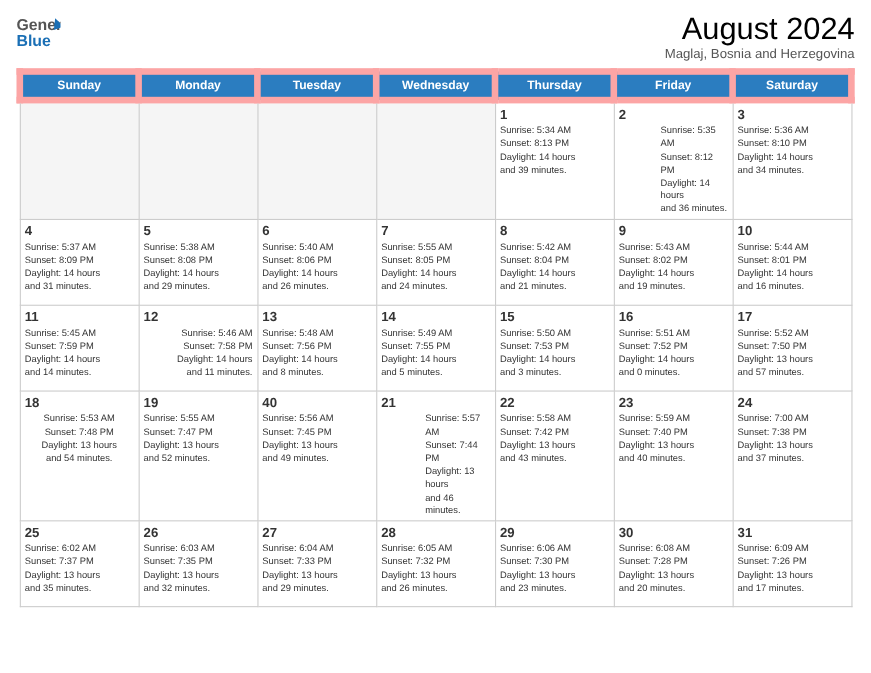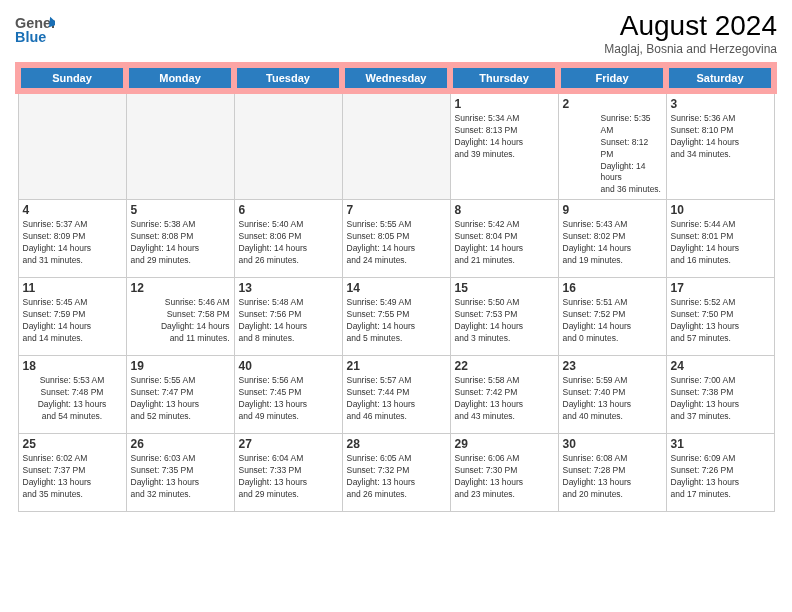--- a/index.html
+++ b/index.html
@@ -257,21 +257,21 @@
           </td>
           <td>
             <span class="day-num">40</span>
             <div class="day-info" style="white-space: pre-line;">Sunrise: 5:56 AM
 Sunset: 7:45 PM
 Daylight: 13 hours
 and 49 minutes.</div>
           </td>
           <td>
             <span class="day-num">21</span>
-            <div class="day-info" style="white-space: pre-line;">Sunrise: 5:57 AM
+            <div class="day-info" style="white-space: pre-line; margin-left: 40px;">Sunrise: 5:57 AM
 Sunset: 7:44 PM
 Daylight: 13 hours
 and 46 minutes.</div>
           </td>
           <td>
             <span class="day-num">22</span>
             <div class="day-info" style="white-space: pre-line;">Sunrise: 5:58 AM
 Sunset: 7:42 PM
 Daylight: 13 hours
 and 43 minutes.</div>

